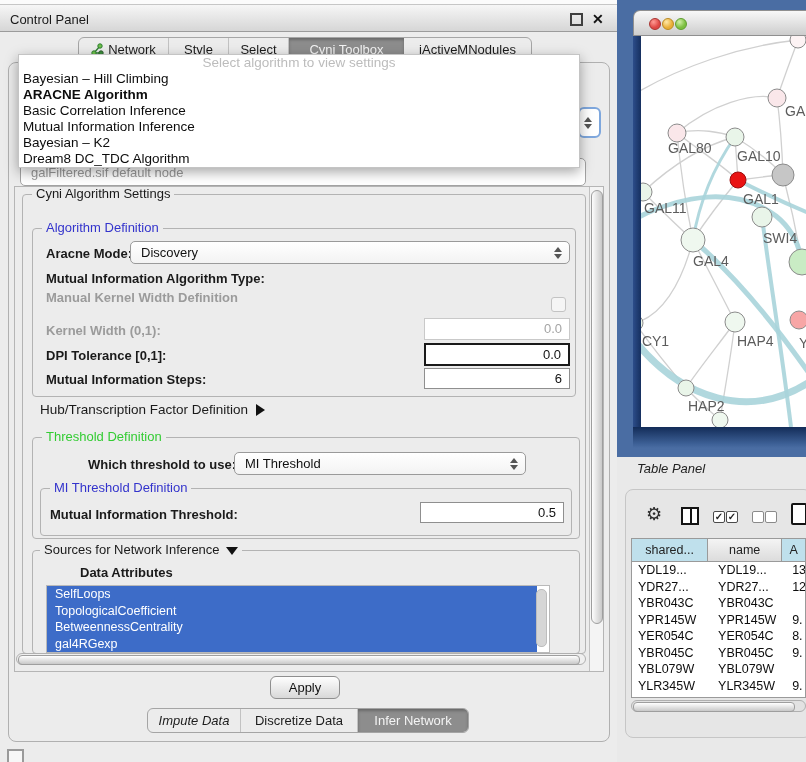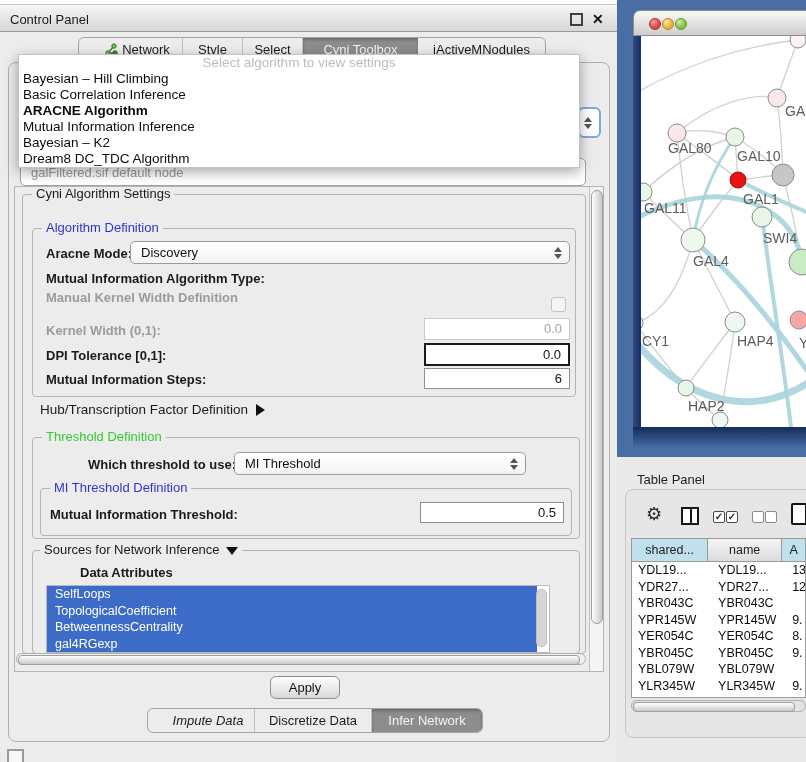--- a/index.html
+++ b/index.html
@@ -5,21 +5,21 @@
   html,body{margin:0;padding:0;}
   .stage{position:relative;width:806px;height:762px;overflow:hidden;background:#ececec;
          font-family:"Liberation Sans",sans-serif;color:#1a1a1a;-webkit-font-smoothing:antialiased;}
   .abs{position:absolute;}
   .b{font-weight:bold;}
   .t13{font-size:13px;}
   
   .titlebar{background:linear-gradient(#f6f6f6,#d6d6d6);border-top:1px solid #c6c6c6;border-bottom:1px solid #9b9b9b;}
   .float-ico{width:9px;height:9px;border:2px solid #3f3f3f;background:transparent;}
   .close-ico{font-size:14px;font-weight:bold;color:#111;line-height:14px;}
-  .tabbar{display:flex;border:1px solid #a5a5a5;border-radius:6px;background:#ececec;overflow:hidden;padding-left:14px;}
+  .tabbar{display:flex;border:1px solid #a5a5a5;border-radius:6px;background:#ececec;overflow:hidden;}
   .tabseg{display:flex;align-items:center;justify-content:center;font-size:13px;color:#1c1c1c;
           border-right:1px solid #c2c2c2;height:100%;box-sizing:border-box;gap:4px;}
   .tabseg:last-child{border-right:none;}
   .tabseg.sel{background:#8d8d8d;color:#f4f4f4;border-right:none;box-shadow:inset 0 2px 3px rgba(0,0,0,.25);}
   .outerpanel{border:1px solid #b0b0b0;border-radius:8px;background:#ececec;}
   
   .popup{background:#fff;border:1px solid #c4c4c4;box-shadow:0 4px 12px rgba(0,0,0,.35);z-index:50;}
   .popup .ph{height:16px;line-height:16px;text-align:center;color:#bcbcbc;font-size:13.5px;}
   .popup .it{height:16px;line-height:16px;font-size:13.5px;padding-left:4px;color:#0c0c0c;white-space:nowrap;}
   .popup .it.selb{font-weight:bold;}
@@ -134,22 +134,22 @@
         </span>
     </div>
 
     <div class="abs" style="left:20px;top:158px;width:564px;height:26px;border:1px solid #a3a3a3;border-radius:5px;background:#fff;overflow:hidden;">
       <span class="abs" style="left:10px;top:6px;font-size:13px;color:#9a9a9a;">galFiltered.sif default node</span>
     </div>
 
     <div class="abs popup" style="left:18px;top:54px;width:560px;height:112px;">
       <div class="ph">Select algorithm to view settings</div>
       <div class="it">Bayesian – Hill Climbing</div>
+      <div class="it selb">ARACNE Algorithm</div>
       <div class="it">Basic Correlation Inference</div>
-      <div class="it selb">ARACNE Algorithm</div>
       <div class="it">Mutual Information Inference</div>
       <div class="it">Bayesian – K2</div>
       <div class="it">Dream8 DC_TDC Algorithm</div>
     </div>
 
     <div class="abs" style="left:14px;top:186px;width:590px;height:486px;border:1px solid #b5b5b5;box-sizing:border-box;"></div>
 
     <div class="abs sbtrack-v" style="left:589px;top:187px;width:14px;height:484px;box-sizing:border-box;"></div>
     <div class="abs sbthumb-v" style="left:591px;top:190px;width:10px;height:432px;"></div>
 
@@ -302,21 +302,21 @@
     <span class="nlabel" style="left:122px;top:194px;">SWI4</span>
     <span class="nlabel" style="left:52px;top:217px;">GAL4</span>
     <span class="nlabel" style="left:-10px;top:297px;">GCY1</span>
     <span class="nlabel" style="left:96px;top:297px;">HAP4</span>
     <span class="nlabel" style="left:158px;top:299px;">Y</span>
     <span class="nlabel" style="left:47px;top:362px;">HAP2</span>
   </div>
   <div class="abs nw-shadow" style="left:633px;top:427px;width:173px;height:21px;"></div>
 
   <div class="abs" style="left:617px;top:457px;width:189px;height:305px;background:#e9e9e9;">
-    <span class="abs t13" style="left:20px;top:15px;color:#222;">Table Panel</span>
+    <span class="abs t13" style="left:20px;top:4px;color:#222;font-style:italic;">Table Panel</span>
 
     <div class="abs tp-container" style="left:8px;top:32px;width:185px;height:247px;"></div>
 
     <span class="abs gear" style="left:29px;top:48px;">⚙</span>
     <div class="abs colico" style="left:64px;top:50px;">
         <i></i>
       </div>
     <span class="abs cb" style="left:96px;top:54px;">✓</span>
     <span class="abs cb" style="left:109px;top:54px;">✓</span>
     <span class="abs cb light" style="left:135px;top:54px;"></span>

